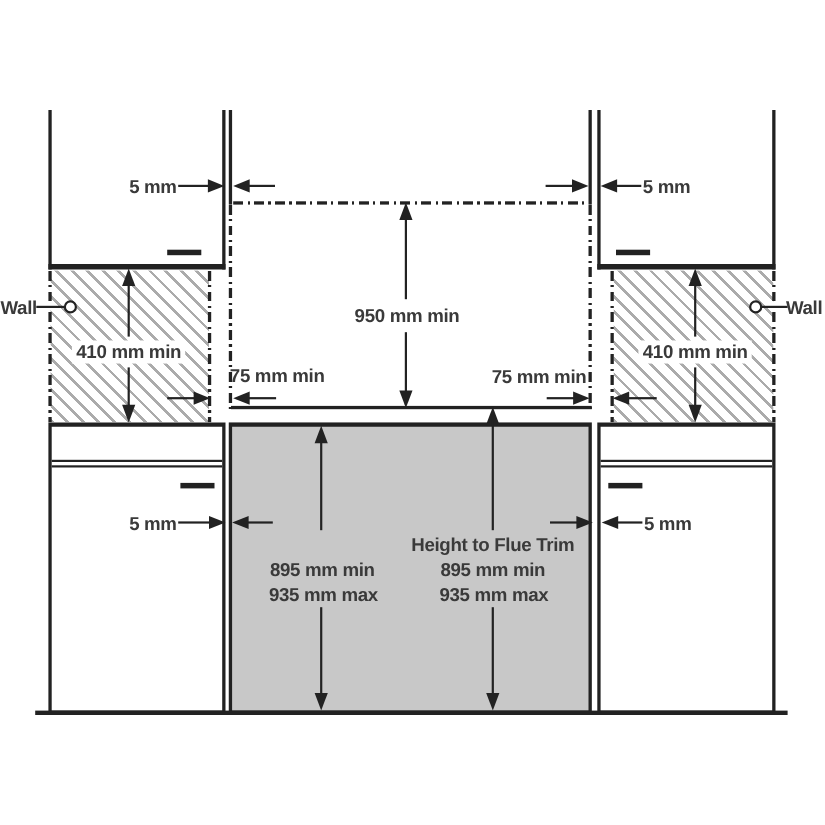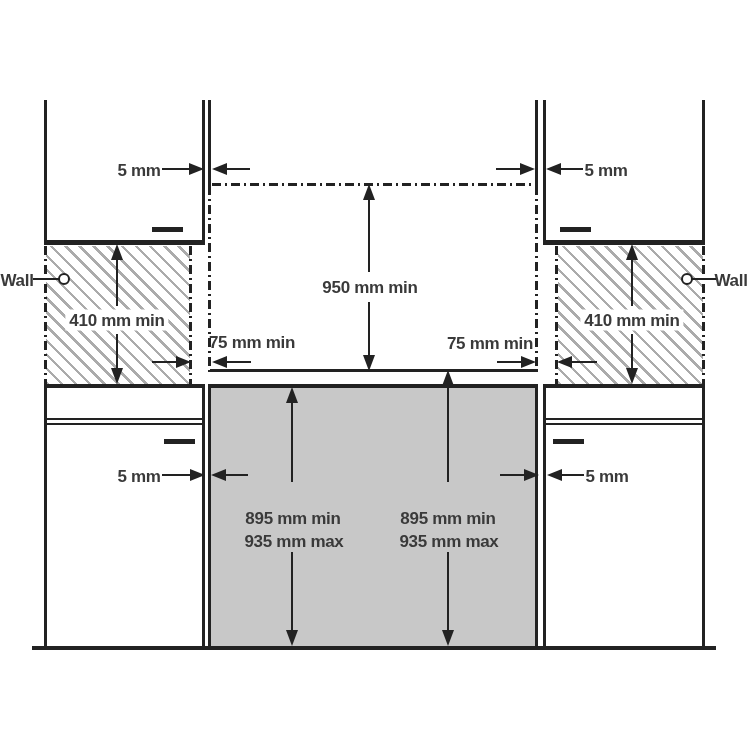--- a/index.html
+++ b/index.html
@@ -126,16 +126,17 @@
   <div class="ln" style="left:291px;top:398px;width:2px;height:84px;"></div>
   <div class="ln" style="left:291px;top:552px;width:2px;height:82px;"></div>
   <div class="ah ah-d" style="left:286px;top:630px;"></div>
   <div class="txt" style="left:293px;top:518px;">895 mm min</div>
   <div class="txt" style="left:294px;top:541px;">935 mm max</div>
 
   <div class="ah ah-u" style="left:442px;top:370px;"></div>
   <div class="ln" style="left:447px;top:382px;width:2px;height:100px;"></div>
   <div class="ln" style="left:447px;top:552px;width:2px;height:82px;"></div>
   <div class="ah ah-d" style="left:442px;top:630px;"></div>
+  <div class="txt" style="left:448px;top:495px;">Height to Flue Trim</div>
   <div class="txt" style="left:448px;top:518px;">895 mm min</div>
   <div class="txt" style="left:449px;top:541px;">935 mm max</div>
 
 </div>
 
 </body></html>

